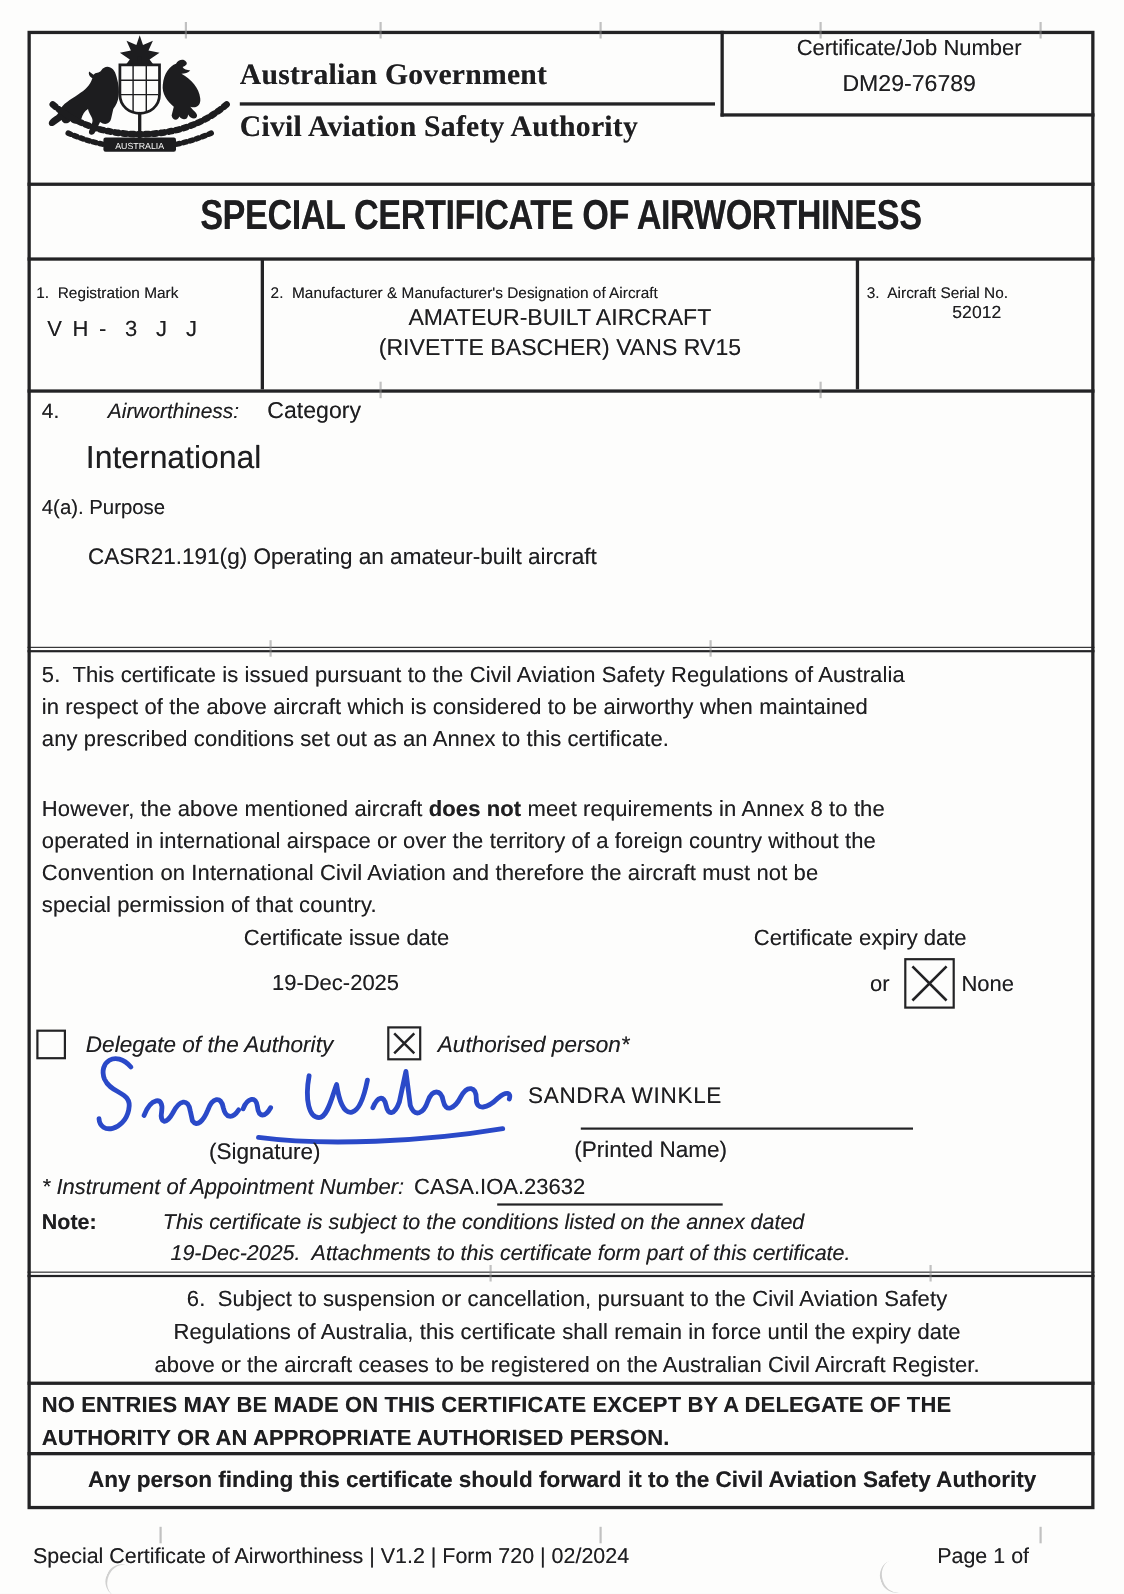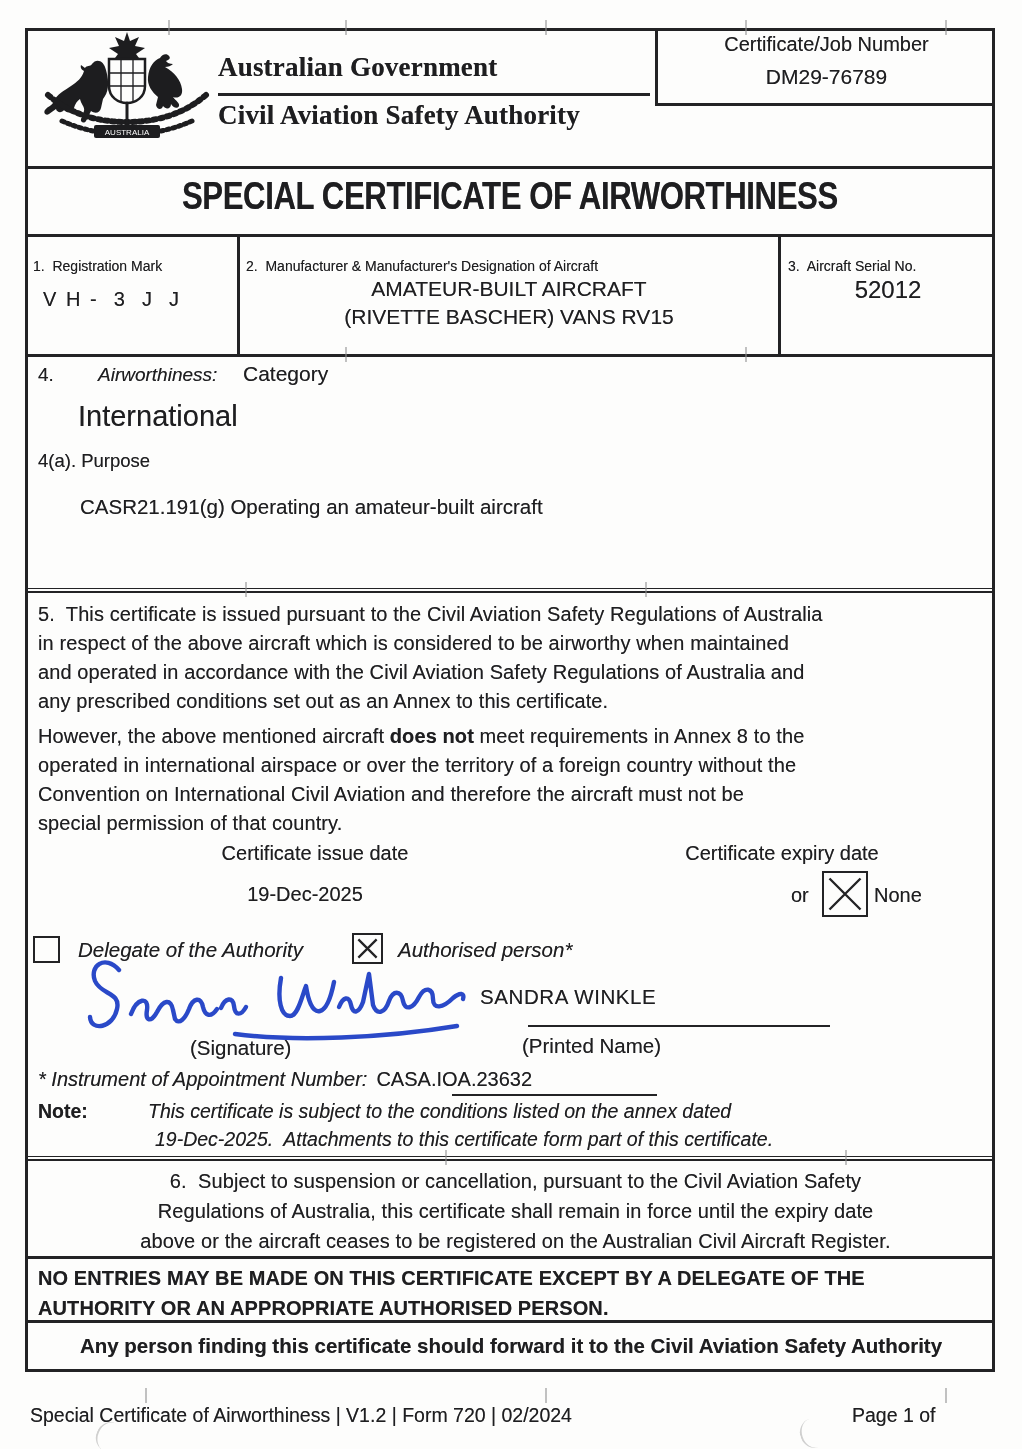--- a/index.html
+++ b/index.html
@@ -89,35 +89,34 @@
   <div class="hline" style="top:354px;height:3px;"></div>
 
   <div class="abs cell-label pre" style="left:33px;top:241px;">1.  Registration Mark</div>
   <div class="abs pre" style="left:43px;top:288px;font-size:20px;letter-spacing:2px;">V H -  3  J  J</div>
 
   <div class="abs cell-label pre" style="left:246px;top:241px;">2.  Manufacturer &amp; Manufacturer's Designation of Aircraft</div>
   <div class="abs" style="left:240px;top:277px;width:538px;text-align:center;font-size:21px;">AMATEUR-BUILT AIRCRAFT</div>
   <div class="abs" style="left:240px;top:305px;width:538px;text-align:center;font-size:21px;">(RIVETTE BASCHER) VANS RV15</div>
 
   <div class="abs cell-label pre" style="left:788px;top:241px;">3.  Aircraft Serial No.</div>
-  <div class="abs" style="left:781px;top:276px;width:214px;text-align:center;font-size:24px;">52012</div>
+  <div class="abs" style="left:781px;top:276px;width:214px;text-align:center;font-size:16px;">52012</div>
 
   <div class="abs" style="left:38px;top:364px;font-size:19px;">4.</div>
   <div class="abs" style="left:98px;top:364px;font-size:19px;font-style:italic;">Airworthiness:</div>
   <div class="abs" style="left:243px;top:362px;font-size:21px;">Category</div>
   <div class="abs" style="left:78px;top:400px;font-size:29px;">International</div>
   <div class="abs" style="left:38px;top:450px;font-size:18.5px;">4(a). Purpose</div>
   <div class="abs" style="left:80px;top:495px;font-size:20.5px;">CASR21.191(g) Operating an amateur-built aircraft</div>
 
   <div class="hline" style="top:588px;height:5px;border-top:1.5px solid #232325;border-bottom:2.5px solid #232325;background:transparent;box-sizing:border-box;"></div>
 
   <div class="abs body-txt" style="left:38px;top:600px;width:955px;">
     <div class="pre">5.  This certificate is issued pursuant to the Civil Aviation Safety Regulations of Australia</div>
     <div class="pre">in respect of the above aircraft which is considered to be airworthy when maintained</div>
-    <div class="pre">and operated in accordance with the Civil Aviation Safety Regulations of Australia and</div>
     <div class="pre">any prescribed conditions set out as an Annex to this certificate.</div>
   </div>
 
   <div class="abs body-txt" style="left:38px;top:722px;width:955px;">
     <div><span class="pre">However, the above mentioned aircraft </span><span class="pre" style="font-weight:bold;">does not</span><span class="pre"> meet requirements in Annex 8 to the</span></div>
     <div class="pre">operated in international airspace or over the territory of a foreign country without the</div>
     <div class="pre">Convention on International Civil Aviation and therefore the aircraft must not be</div>
     <div class="pre">special permission of that country.</div>
   </div>
 

